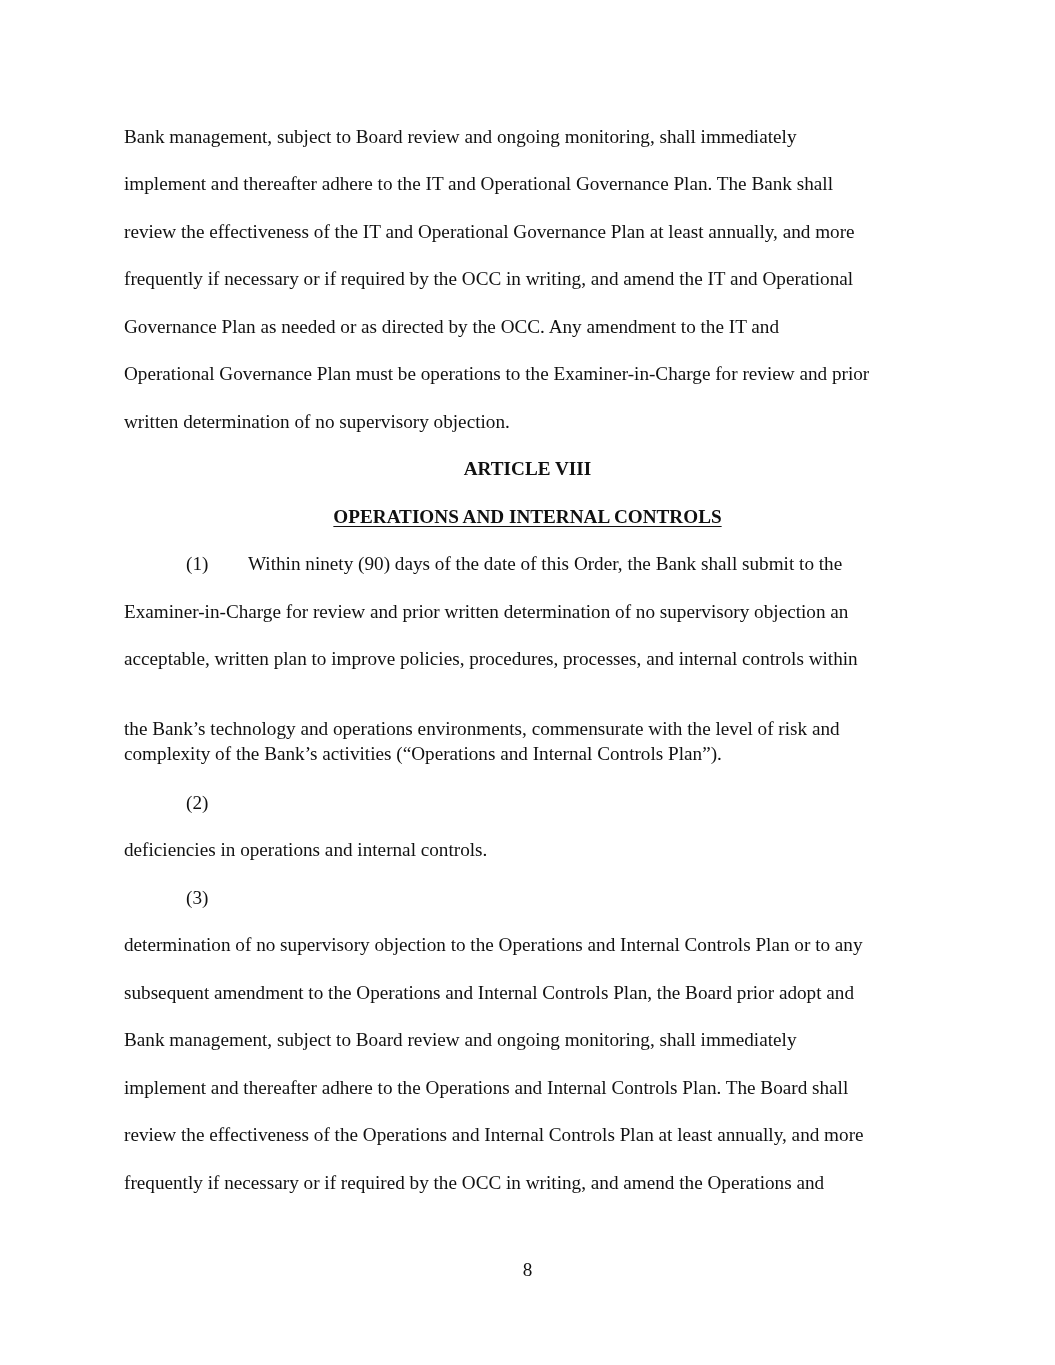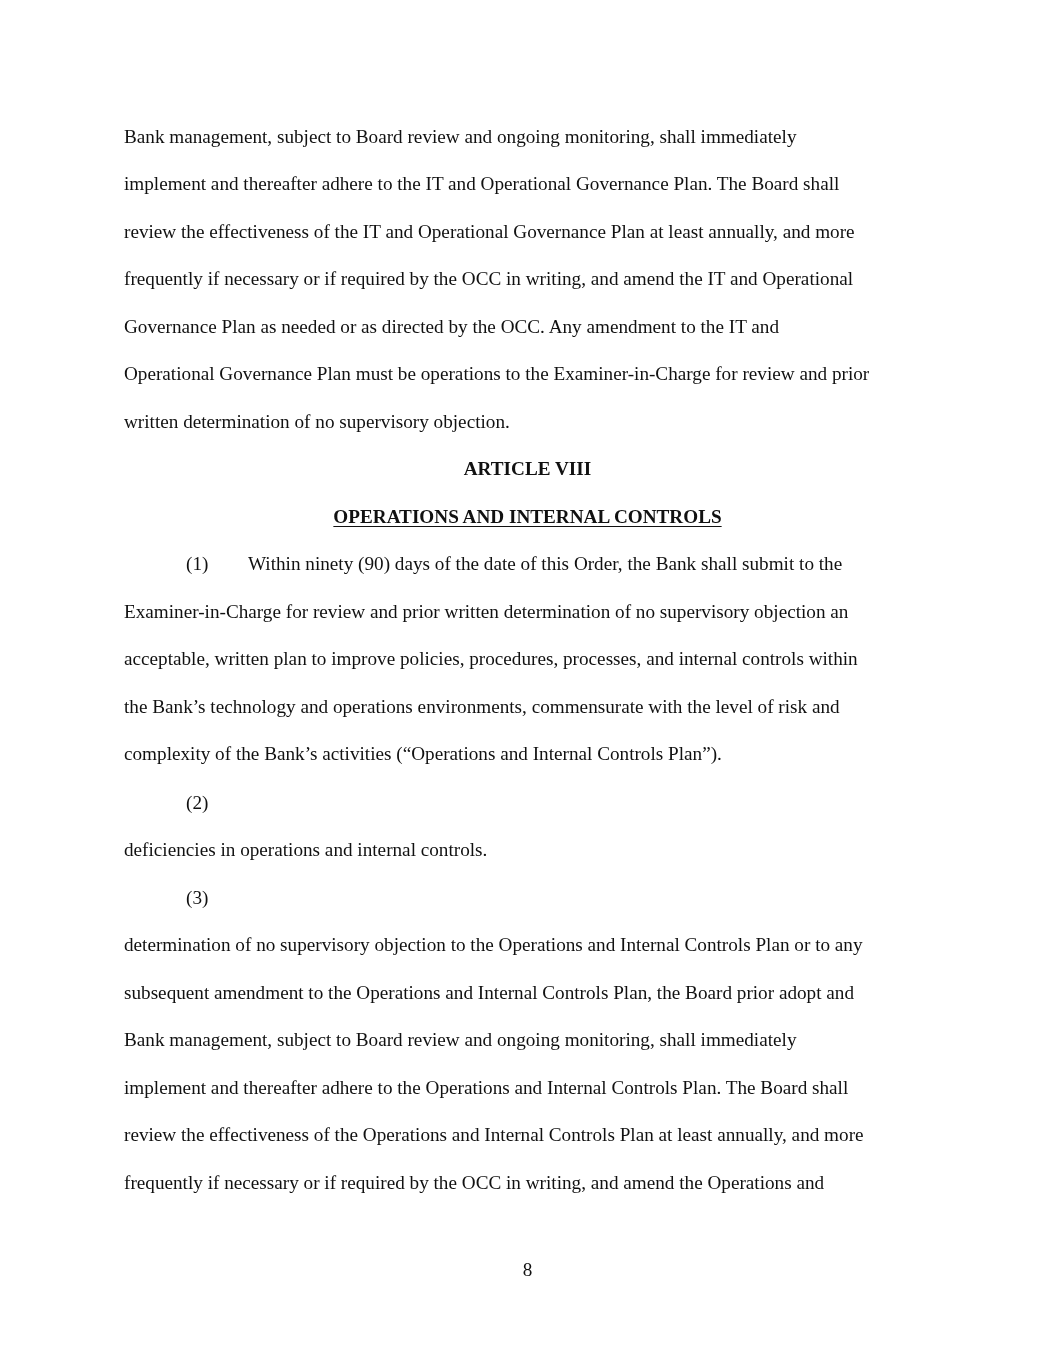--- a/index.html
+++ b/index.html
@@ -26,41 +26,41 @@
       top: 1258px; line-height: 24px;
     }
   </style>
 </head>
 <body>
 
 <div class="page">
 
   <div>
     <div class="line" style="top:125px">Bank management, subject to Board review and ongoing monitoring, shall immediately</div>
-    <div class="line" style="top:172px">implement and thereafter adhere to the IT and Operational Governance Plan.  The Board shall</div>
+    <div class="line" style="top:172px">implement and thereafter adhere to the IT and Operational Governance Plan.  The Bank shall</div>
     <div class="line" style="top:220px">review the effectiveness of the IT and Operational Governance Plan at least annually, and more</div>
     <div class="line" style="top:267px">frequently if necessary or if required by the OCC in writing, and amend the IT and Operational</div>
     <div class="line" style="top:315px">Governance Plan as needed or as directed by the OCC. Any amendment to the IT and</div>
     <div class="line" style="top:362px">Operational Governance Plan must be operations to the Examiner-in-Charge for review and prior</div>
     <div class="line" style="top:410px">written determination of no supervisory objection.</div>
   </div>
 
   <div class="center" style="top:457px">ARTICLE VIII</div>
   <div class="center" style="top:505px">
     <span class="underline">OPERATIONS AND INTERNAL CONTROLS</span>
   </div>
 
   <div>
     <div class="line" style="top:552px; left:0; width:1055px;">
       <span class="num">(1)</span>
       <span class="after-num">Within ninety (90) days of the date of this Order, the Bank shall submit to the</span>
     </div>
     <div class="line" style="top:600px">Examiner-in-Charge for review and prior written determination of no supervisory objection an</div>
     <div class="line" style="top:647px">acceptable, written plan to improve policies, procedures, processes, and internal controls within</div>
-    <div class="line" style="top:695px">the Bank’s technology and operations environments, commensurate with the level of risk and</div>
+    <div class="line" style="top:717px">the Bank’s technology and operations environments, commensurate with the level of risk and</div>
     <div class="line" style="top:742px">complexity of the Bank’s activities (“Operations and Internal Controls Plan”).</div>
   </div>
 
   <div>
     <div class="line" style="top:791px; left:0; width:1055px;">
       <span class="num">(2)</span>
     </div>
     <div class="line" style="top:838px">deficiencies in operations and internal controls.</div>
   </div>
 

